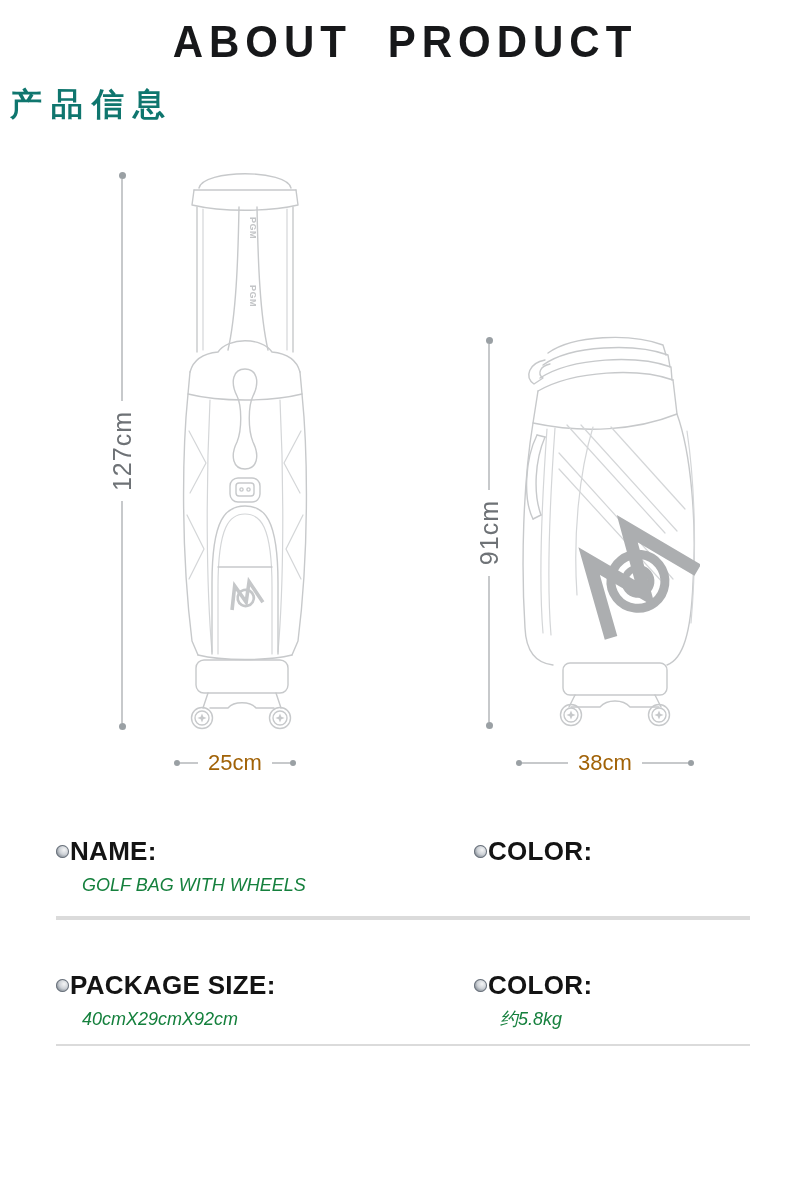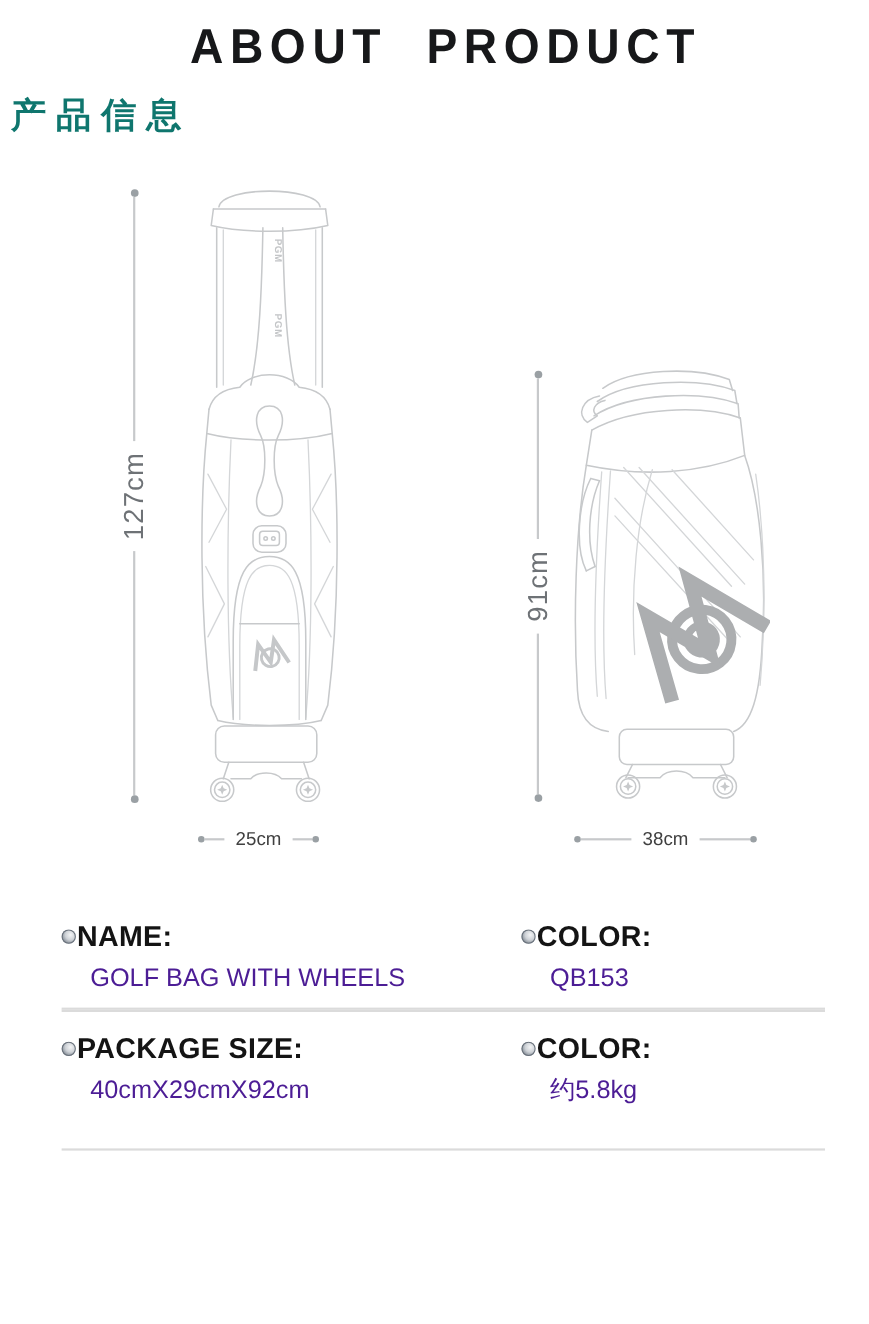--- a/index.html
+++ b/index.html
@@ -21,45 +21,45 @@
   .vdim{position:absolute;width:28px;display:flex;flex-direction:column;align-items:center;}
   .vdim .dot{width:7px;height:7px;border-radius:50%;background:#9aa0a4;flex:none;}
   .vdim .seg{width:1.5px;flex:1;background:#c7c9cb;}
   .vdim .vlabel{
     writing-mode:vertical-rl;transform:rotate(180deg);
     font-size:25px;color:#6e7276;letter-spacing:1px;padding:10px 0;white-space:nowrap;
   }
   .hdim{position:absolute;display:flex;align-items:center;justify-content:center;}
   .hdim .dot{width:6px;height:6px;border-radius:50%;background:#9aa0a4;flex:none;}
   .hdim .seg{height:1.5px;background:#c7c9cb;flex:none;}
-  .hdim .hlabel{font-size:17px;color:#404040;margin:0 10px;white-space:nowrap;}
+  .hdim .hlabel{font-size:22px;color:#a16207;margin:0 10px;white-space:nowrap;}
   .seg-s{width:18px;} .seg-l{width:46px;}
   
   .bag{position:absolute;}
   .draw{stroke:#c7c9cb;fill:none;stroke-width:1.4;stroke-linecap:round;stroke-linejoin:round;}
   .draw-light{stroke:#d4d6d8;fill:none;stroke-width:1.2;stroke-linecap:round;}
   .tube-mark{fill:#c3c5c7;font-size:9px;letter-spacing:.5px;font-weight:700;}
   .logo-small{stroke:#c5c7c9;fill:none;}
   .logo-big{stroke:#acaeb0;fill:none;}
   .hubfill{fill:#c7c9cb;stroke:none;}
   
   .specs{position:absolute;left:46px;top:826px;width:694px;}
   .spec-row{display:grid;grid-template-columns:418px 1fr;box-sizing:border-box;}
   .row-1{height:90px;padding-top:10px;}
   .row-2{height:124px;padding-top:40px;}
-  .row-3{height:124px;padding-top:18px;}
+  .row-3{height:124px;padding-top:50px;}
   .divider{height:2px;background:#dbdbdb;}
   .spec-head{display:flex;align-items:center;gap:1px;}
   .bullet{
     width:13px;height:13px;border-radius:50%;flex:none;
     background:radial-gradient(circle at 62% 38%, #f4f5f6 0%, #ced2d7 40%, #737c86 80%, #949ba3 100%);
     box-shadow:inset 0 0 0 1px #69717b;
   }
   .spec-label{font-size:26px;font-weight:700;color:#141414;letter-spacing:.3px;}
-  .spec-value{font-size:23px;color:#4c1d95;margin:9px 0 0 26px;line-height:1.08;}
+  .spec-value{font-size:18px;color:#15803d;margin:9px 0 0 26px;line-height:1.08;font-style:italic;}
   .c1 .spec-value{max-width:300px;}
 </style>
 </head>
 <body>
 
 <div id="canvas">
 
   <div class="title-en">ABOUT PRODUCT</div>
   <div class="title-zh">产品信息</div>
 
@@ -228,21 +228,20 @@
           <span class="bullet"></span>
           <span class="spec-label">NAME:</span>
         </div>
         <div class="spec-value">GOLF BAG WITH WHEELS</div>
       </div>
       <div class="spec-cell c2">
         <div class="spec-head">
           <span class="bullet"></span>
           <span class="spec-label">COLOR:</span>
         </div>
-        <div class="spec-value">QB153</div>
       </div>
     </div>
     <div class="divider"></div>
 
     <div class="divider"></div>
 
     <div class="spec-row row-3">
       <div class="spec-cell c1">
         <div class="spec-head">
           <span class="bullet"></span>

